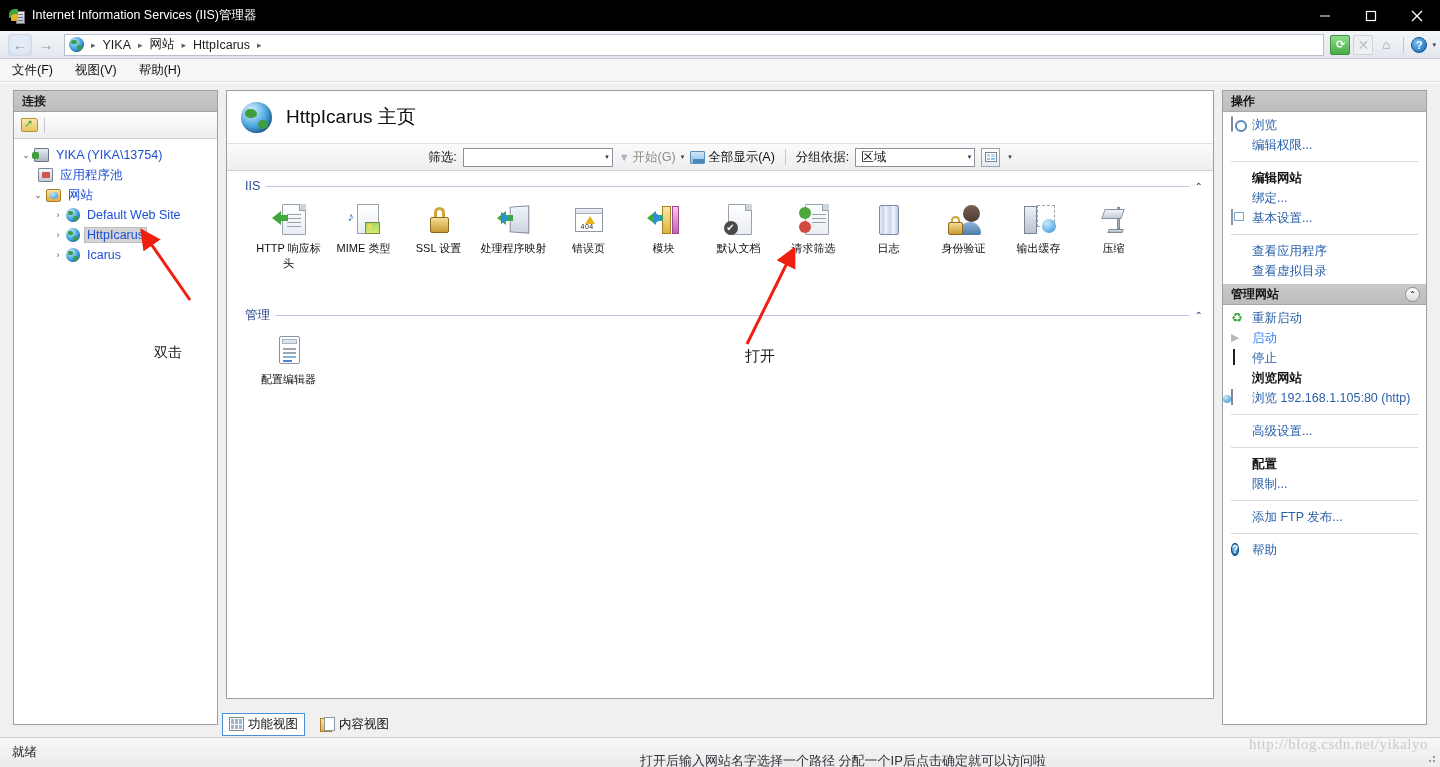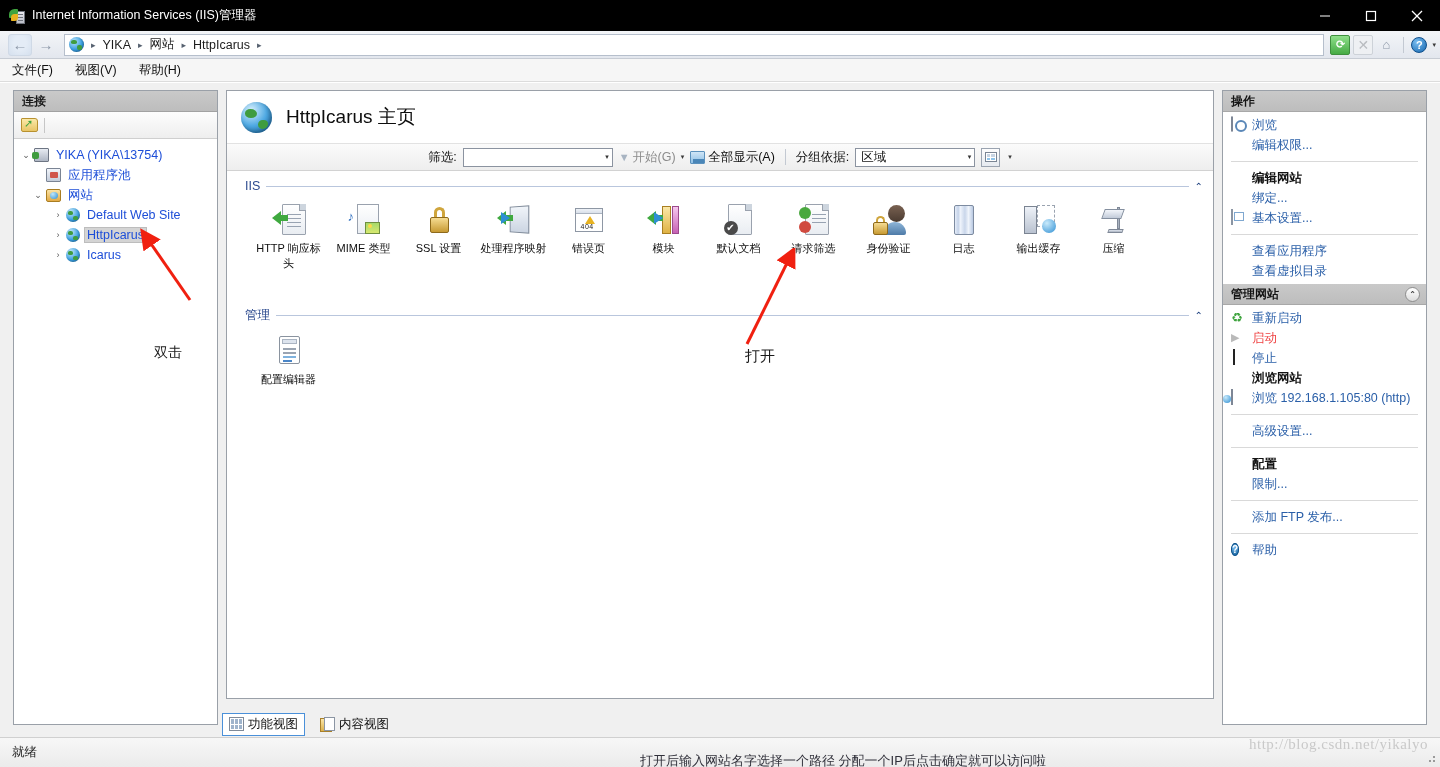--- a/index.html
+++ b/index.html
@@ -464,21 +464,21 @@
     width: 15px; height: 15px; border-radius: 50%; border: 1px solid #8e8e8e;
     background: linear-gradient(#ffffff,#dcdcdc); color: #3c3c3c; font-size: 8px;
     display: flex; align-items: center; justify-content: center;
   }
   .act-list { padding: 3px 0; }
   .act-row {
     display: flex; align-items: center; gap: 5px; height: 20px; padding-left: 8px;
     font-size: 12.5px; white-space: nowrap;
   }
   .act-row .alabel { color: #2a5fa8; }
-  .act-row.disabled .alabel { color: #ef4444; }
+  .act-row.disabled .alabel { color: #3b82f6; }
   .act-row.header-text { font-weight: bold; }
   .act-row.header-text .alabel { color: #141414; }
   .act-row .aicon { width: 16px; height: 16px; flex: none; position: relative; }
   .act-row .aicon.empty { visibility: hidden; }
   .act-sep { height: 1px; background: #d9d9d9; margin: 3px 8px; }
 
   .ic-browse {
     width: 15px; height: 14px; background: linear-gradient(#f3f6fb,#cbd4e1);
     border: 1px solid #7d8695; border-radius: 1px; position: relative;
   }
@@ -593,21 +593,21 @@
     <div class="conn-toolbar">
       <span class="folder-ico"></span>
       <span class="tb-divider"></span>
     </div>
     <div class="tree">
       <div class="tnode" style="padding-left:4px">
         <span class="twisty">⌄</span>
         <span class="ico-server"></span>
         <span class="tlabel">YIKA (YIKA\13754)</span>
       </div>
-      <div class="tnode" style="padding-left:32px">
+      <div class="tnode" style="padding-left:24px">
         <span class="ico-apppool"></span>
         <span class="tlabel">应用程序池</span>
       </div>
       <div class="tnode" style="padding-left:16px">
         <span class="twisty">⌄</span>
         <span class="ico-sites"></span>
         <span class="tlabel">网站</span>
       </div>
       <div class="tnode" style="padding-left:36px">
         <span class="twisty">›</span>
@@ -762,33 +762,33 @@
                   </span>
                 </span>
               <span class="rq-ok"></span>
                 <span class="rq-no"></span>
             </span>
             <span class="gi-label">请求筛选</span>
           </div>
 
           <div class="grid-item">
             <span class="gi-icon">
+              <span class="book"></span>
+            </span>
+            <span class="gi-label">日志</span>
+          </div>
+
+          <div class="grid-item">
+            <span class="gi-icon">
               <span class="auth-user"></span>
                 <span class="auth-body"></span>
               <span class="auth-lock-sh"></span>
                 <span class="auth-lock"></span>
             </span>
             <span class="gi-label">身份验证</span>
-          </div>
-
-          <div class="grid-item">
-            <span class="gi-icon">
-              <span class="book"></span>
-            </span>
-            <span class="gi-label">日志</span>
           </div>
 
           <div class="grid-item">
             <span class="gi-icon">
               <span class="cache-doc"></span>
                 <span class="cache-srv"></span>
                 <span class="cache-globe"></span>
             </span>
             <span class="gi-label">输出缓存</span>
           </div>

